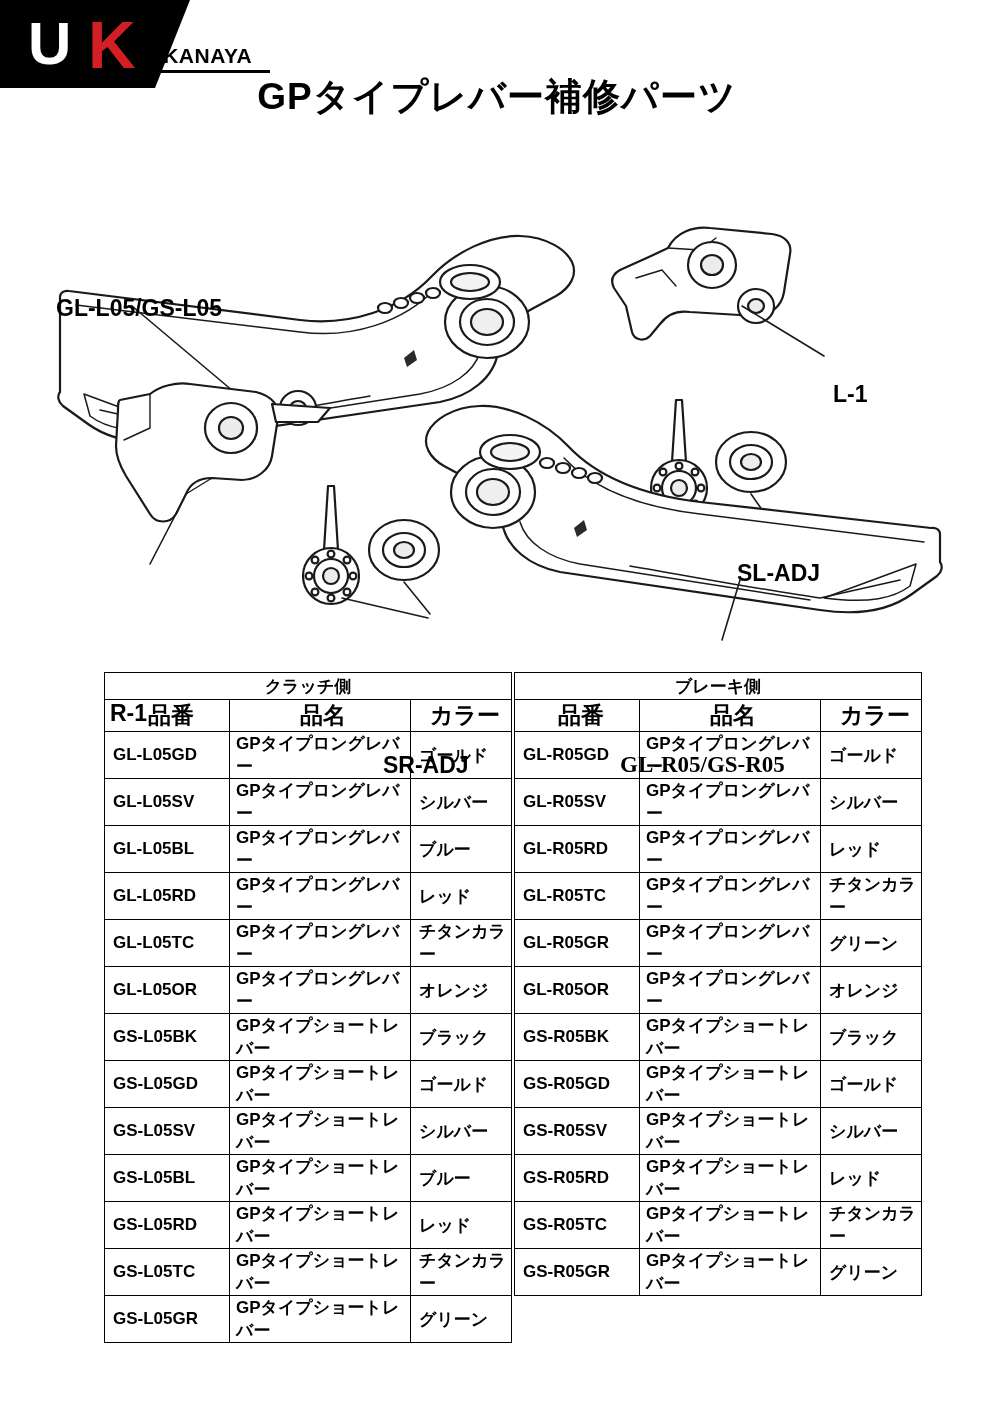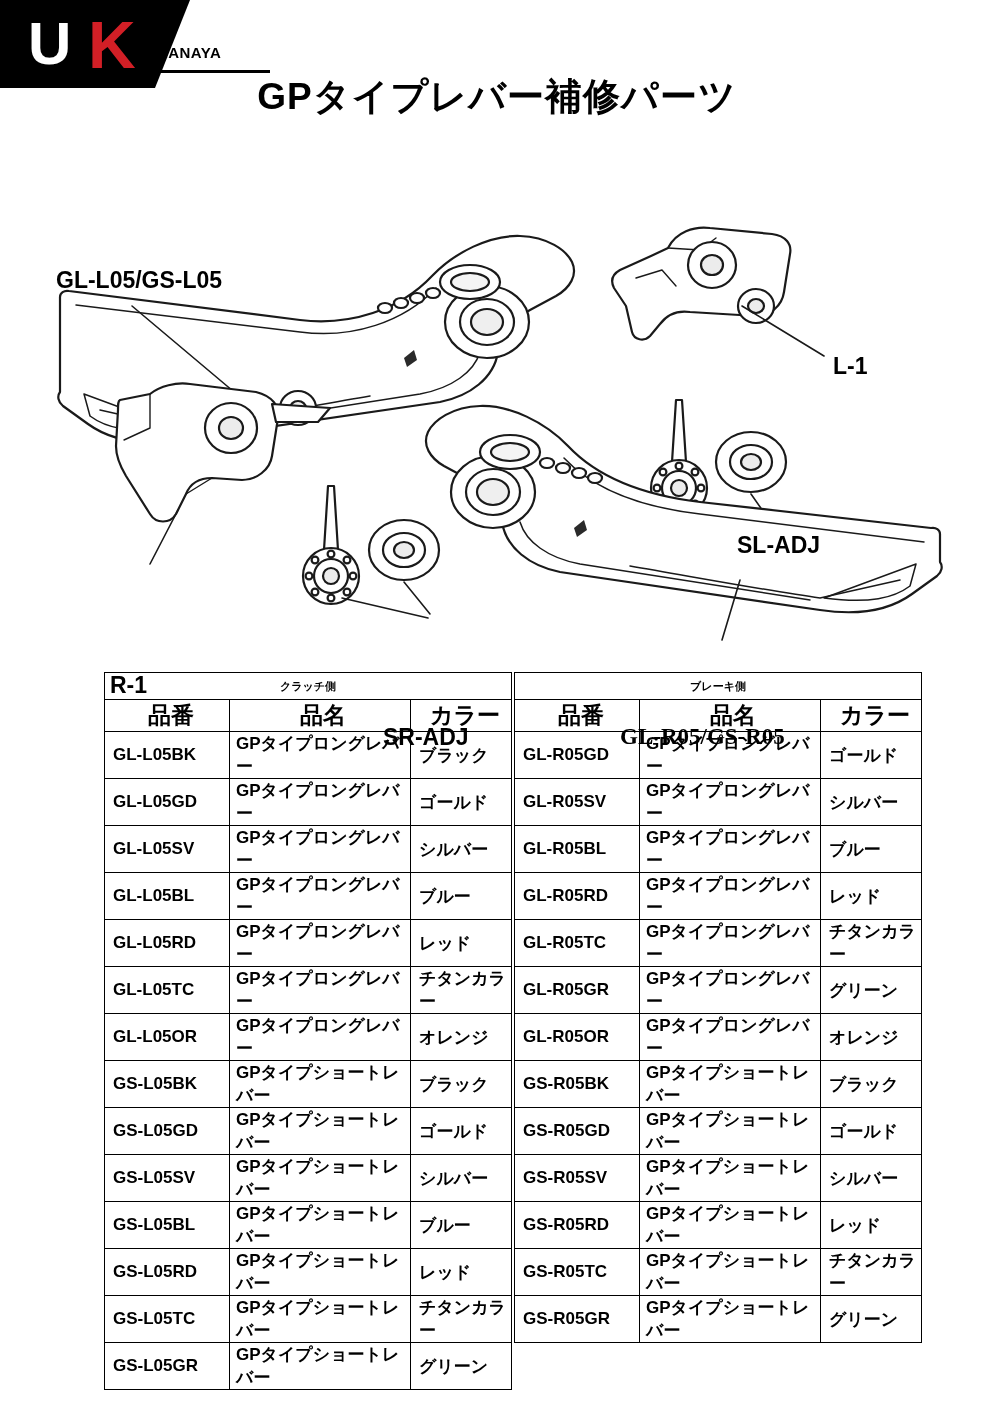--- a/index.html
+++ b/index.html
@@ -51,21 +51,21 @@
     font-size: 66px;
     font-weight: bold;
     color: #d21f26;
     line-height: 1;
     font-family: "Liberation Sans", sans-serif;
   }
   #logo-word {
     position: absolute;
     left: 140px;
     top: 44px;
-    font-size: 15px;
+    font-size: 21px;
     font-weight: bold;
     letter-spacing: 0.5px;
     color: #000;
   }
   #logo-rule {
     position: absolute;
     left: 142px;
     top: 70px;
     width: 128px;
     height: 3px;
@@ -90,20 +90,21 @@
     left: 0;
     top: 110px;
     width: 1000px;
     height: 545px;
   }
   .fig-label {
     position: absolute;
     font-size: 23px;
     font-weight: bold;
     white-space: nowrap;
+    margin-top: 28px;
   }
   #lbl-gl-l05 { left: 56px;  top: 157px; }
   #lbl-l1     { left: 833px; top: 243px; }
   #lbl-sl-adj { left: 737px; top: 422px; }
   #lbl-r1     { left: 110px; top: 562px; }
   #lbl-sr-adj { left: 383px; top: 614px; }
   #lbl-gl-r05 { left: 620px; top: 614px; font-family: Liberation Serif, serif; }
 
   
   #tables {
@@ -127,21 +128,21 @@
     padding: 0;
     height: 29px;
     font-size: 17px;
     font-weight: bold;
     text-align: left;
     vertical-align: middle;
     color: #000;
   }
   table.parts th.group {
     text-align: center;
-    font-size: 11px;
+    font-size: 17px;
     height: 26px;
   }
   table.parts th.colhead {
     text-align: center;
     font-size: 23px;
     height: 26px;
   }
   .c-code { width: 116px; padding-left: 8px !important; }
   .c-name { width: 174px; padding-left: 6px !important; font-size: 15px; }
   .c-col  { width: 92px;  padding-left: 8px !important; }
@@ -309,25 +310,20 @@
           <th class="group" colspan="3">クラッチ側</th>
         </tr>
         <tr>
           <th class="colhead c-code">品番</th>
           <th class="colhead c-name">品名</th>
           <th class="colhead c-col">カラー</th>
         </tr>
       </thead>
       <tbody>
           <tr>
-            <td class="c-code">GL-L05BK</td>
-            <td class="c-name small-name">GPタイプロングレバー</td>
-            <td class="c-col">ブラック</td>
-          </tr>
-          <tr>
             <td class="c-code">GL-L05GD</td>
             <td class="c-name small-name">GPタイプロングレバー</td>
             <td class="c-col">ゴールド</td>
           </tr>
           <tr>
             <td class="c-code">GL-L05SV</td>
             <td class="c-name small-name">GPタイプロングレバー</td>
             <td class="c-col">シルバー</td>
           </tr>
           <tr>
@@ -406,25 +402,20 @@
             <td class="c-code">GL-R05GD</td>
             <td class="c-name small-name">GPタイプロングレバー</td>
             <td class="c-col">ゴールド</td>
           </tr>
           <tr>
             <td class="c-code">GL-R05SV</td>
             <td class="c-name small-name">GPタイプロングレバー</td>
             <td class="c-col">シルバー</td>
           </tr>
           <tr>
-            <td class="c-code">GL-R05BL</td>
-            <td class="c-name small-name">GPタイプロングレバー</td>
-            <td class="c-col">ブルー</td>
-          </tr>
-          <tr>
             <td class="c-code">GL-R05RD</td>
             <td class="c-name small-name">GPタイプロングレバー</td>
             <td class="c-col">レッド</td>
           </tr>
           <tr>
             <td class="c-code">GL-R05TC</td>
             <td class="c-name small-name">GPタイプロングレバー</td>
             <td class="c-col">チタンカラー</td>
           </tr>
           <tr>

